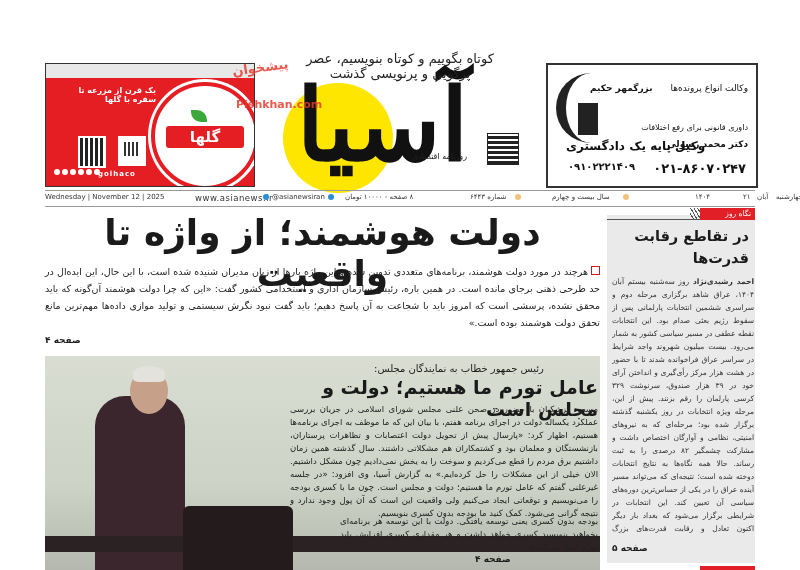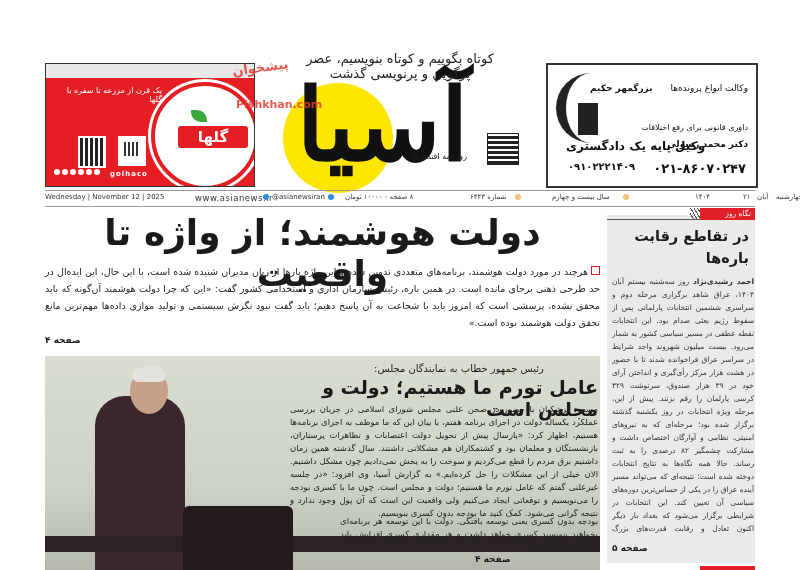--- a/index.html
+++ b/index.html
@@ -3,23 +3,23 @@
 <meta charset="utf-8">
 <style>
   html, body { margin:0; padding:0; }
   body { width:800px; height:570px; background:#fff; position:relative; overflow:hidden; font-family:"DejaVu Sans", sans-serif; color:#1a1a1a; }
   .abs { position:absolute; }
 
   
   .ad-left { left:45px; top:63px; width:208px; height:122px; background:#e51e24; border:1px solid #333; overflow:hidden; }
   .ad-left .strip { position:absolute; left:0; top:0; right:0; height:14px; background:#e8e8e8; }
   .ad-left .circle { position:absolute; left:105px; top:18px; width:100px; height:100px; border-radius:50%; background:#fff; border:4px solid #e51e24; box-shadow:0 0 0 3px #fff; }
-  .ad-left .brand { position:absolute; left:132px; top:62px; width:70px; height:22px; background:#e51e24; color:#fff; font-weight:bold; font-size:15px; text-align:center; line-height:22px; border-radius:3px; }
+  .ad-left .brand { position:absolute; left:120px; top:62px; width:78px; height:22px; background:#e51e24; color:#fff; font-weight:bold; font-size:15px; text-align:center; line-height:22px; border-radius:3px; }
   .ad-left .leaf { position:absolute; left:145px; top:46px; width:16px; height:12px; background:#3aa83a; border-radius:0 10px 0 10px; }
-  .ad-left .tagline { position:absolute; left:18px; top:22px; width:98px; color:#fff; font-size:8px; font-weight:normal; text-align:right; direction:rtl; }
+  .ad-left .tagline { position:absolute; left:12px; top:22px; width:98px; color:#fff; font-size:8px; font-weight:bold; text-align:right; direction:rtl; }
   .ad-left .qr { position:absolute; left:32px; top:72px; width:24px; height:28px; background:repeating-linear-gradient(90deg,#222 0 3px,#fff 3px 5px); border:2px solid #fff; }
   .ad-left .unesco { position:absolute; left:72px; top:72px; width:28px; height:30px; background:#fff; }
   .ad-left .unesco::after { content:""; position:absolute; left:6px; top:6px; width:16px; height:14px; background:repeating-linear-gradient(90deg,#333 0 2px,#fff 2px 4px); }
   .ad-left .handle { position:absolute; left:20px; top:106px; color:#fff; font-size:7px; font-weight:bold; letter-spacing:1px; }
   .ad-left .socials { position:absolute; left:8px; top:105px; display:flex; gap:2px; }
   .ad-left .socials span { width:6px; height:6px; border-radius:50%; background:#fff; display:block; }
 
   
   .sun { left:283px; top:83px; width:110px; height:110px; border-radius:50%; background:#ffe600; }
   .logo { left:285px; top:60px; width:195px; height:130px; font-family:"DejaVu Serif", serif; font-size:100px; font-weight:bold; color:#111; line-height:130px; text-align:center; direction:rtl; }
@@ -81,21 +81,21 @@
   <div class="qr"></div>
   <div class="unesco"></div>
   <div class="socials">
       <span></span>
       <span></span>
       <span></span>
       <span></span>
       <span></span>
       <span></span>
     </div>
-  <div class="handle" style="left:64px;text-align:center;">golhaco</div>
+  <div class="handle" style="left:52px;text-align:center;">golhaco</div>
 </div>
 
 <div class="abs sun"></div>
 <div class="abs logo">آسیا</div>
 <div class="abs slogan">کوتاه بگوییم و کوتاه بنویسیم، عصر پرگویی و پرنویسی گذشت</div>
 <div class="abs subtitle">روزنامه اقتصادی</div>
 <div class="abs qr-mast"></div>
 <div class="abs watermark">پیشخوان</div>
 <div class="abs watermark-en">Pishkhan.com</div>
 
@@ -145,19 +145,19 @@
 <div class="abs sub-head">عامل تورم ما هستیم؛ دولت و مجلس است</div>
 <div class="abs sub-body" style="height:118px; overflow:hidden;">مسعود پزشکیان با حضور در صحن علنی مجلس شورای اسلامی در جریان بررسی عملکرد یکساله دولت در اجرای برنامه هفتم، با بیان این که ما موظف به اجرای برنامه‌ها هستیم، اظهار کرد: «پارسال پیش از تحویل دولت اعتصابات و تظاهرات پرستاران، بازنشستگان و معلمان بود و کشتمکاران هم مشکلاتی داشتند. سال گذشته همین زمان داشتیم برق مردم را قطع می‌کردیم و سوخت را به یخش نمی‌دادیم چون مشکل داشتیم. الان خیلی از این مشکلات را حل کرده‌ایم.» به گزارش آسیا، وی افزود: «در جلسه غیرعلنی گفتم که عامل تورم ما هستیم؛ دولت و مجلس است. چون ما با کسری بودجه را می‌نویسیم و توقعاتی ایجاد می‌کنیم ولی واقعیت این است که آن پول وجود ندارد و نتیجه گرانی می‌شود. کمک کنید ما بودجه بدون کسری بنویسیم.</div>
 <div class="abs sub-body sub-body2" style="top:515px; height:40px; overflow:hidden;">بودجه بدون کسری یعنی توسعه یافتگی. دولت با این توسعه هر برنامه‌ای بخواهید بنویسید کسری خواهد داشت و هر مقداری کسری افزایش یابد تورم ایجاد می‌کند.»</div>
 <div class="abs" style="left:475px; top:554px; font-size:9px; font-weight:bold; direction:rtl;">صفحه ۴</div>
 
 <div class="abs sidebar"></div>
 <div class="abs sb-line"></div>
 <div class="abs sb-hatch"></div>
 <div class="abs sb-label">نگاه روز</div>
 <div class="abs sb-title">
-  <div style="padding-right:6px;">در تقاطع رقابت باره‌ها</div>
+  <div style="padding-right:6px;">در تقاطع رقابت قدرت‌ها</div>
 </div>
 <div class="abs sb-body" style="height:262px; overflow:hidden;">
   <b>احمد رشیدی‌نژاد</b> <span>روز سه‌شنبه بیستم آبان ۱۴۰۴، عراق شاهد برگزاری مرحله دوم و سراسری ششمین انتخابات پارلمانی پس از سقوط رژیم بعثی صدام بود. این انتخابات نقطه عطفی در مسیر سیاسی کشور به شمار می‌رود. بیست میلیون شهروند واجد شرایط در سراسر عراق فراخوانده شدند تا با حضور در هشت هزار مرکز رأی‌گیری و انداختن آرای خود در ۳۹ هزار صندوق، سرنوشت ۳۲۹ کرسی پارلمان را رقم بزنند. پیش از این، مرحله ویژه انتخابات در روز یکشنبه گذشته برگزار شده بود؛ مرحله‌ای که به نیروهای امنیتی، نظامی و آوارگان اختصاص داشت و مشارکت چشمگیر ۸۲ درصدی را به ثبت رساند. حالا همه نگاه‌ها به نتایج انتخابات دوخته شده است؛ نتیجه‌ای که می‌تواند مسیر آینده عراق را در یکی از حساس‌ترین دوره‌های سیاسی آن تعیین کند. این انتخابات در شرایطی برگزار می‌شود که بغداد بار دیگر اکنون تعادل و رقابت قدرت‌های بزرگ منطقه‌ای و فرامنطقه‌ای تبدیل شده است. در چنین فضایی، هر رأی تنها یک برگه نیست، بلکه قطعه‌ای از پازلی پیچیده است که آینده روابط و ائتلاف‌های خاورمیانه را شکل خواهد داد. نتیجه این رأی‌گیری می‌تواند پاسخی به پرسش‌های بنیادین درباره جایگاه عراق در منطقه باشد. آیا این کشور قادر خواهد بود با بهره‌گیری از موقعیت ژئوپلیتیک ویژه خود به بازیگری مستقل و متوازن میان همسایگان و قدرت‌های جهانی تبدیل شود؟</span>
 </div>
 <div class="abs sb-page">صفحه ۵</div>
 <div class="abs sb-foot"></div>
 
 </body></html>

